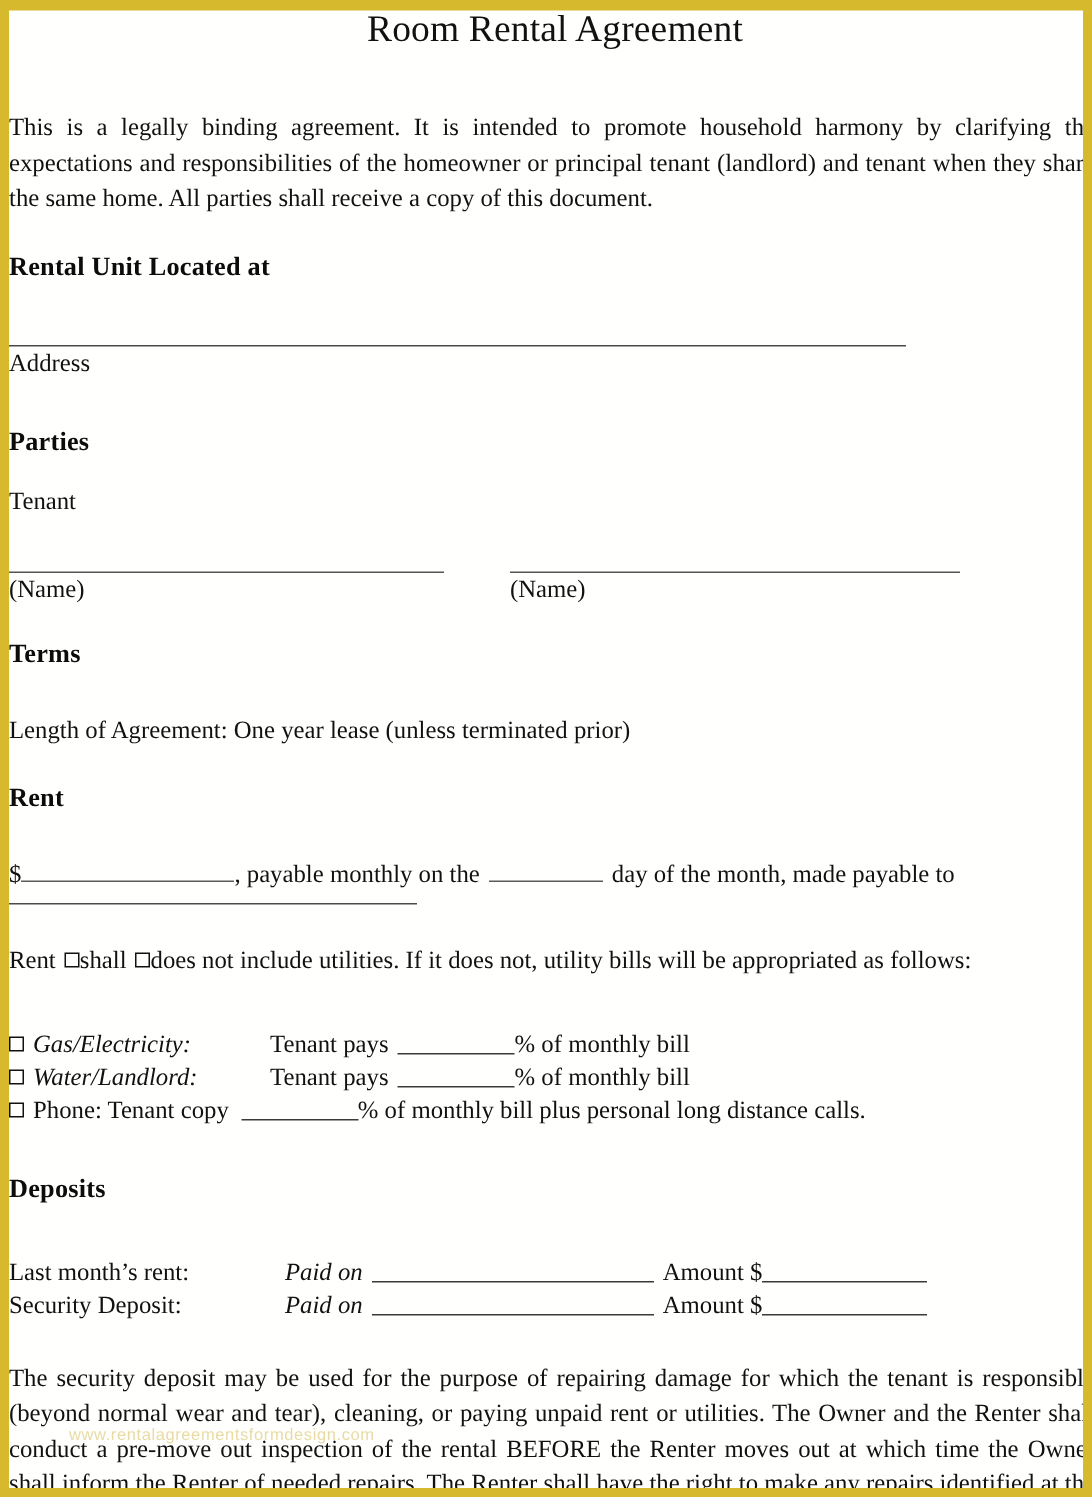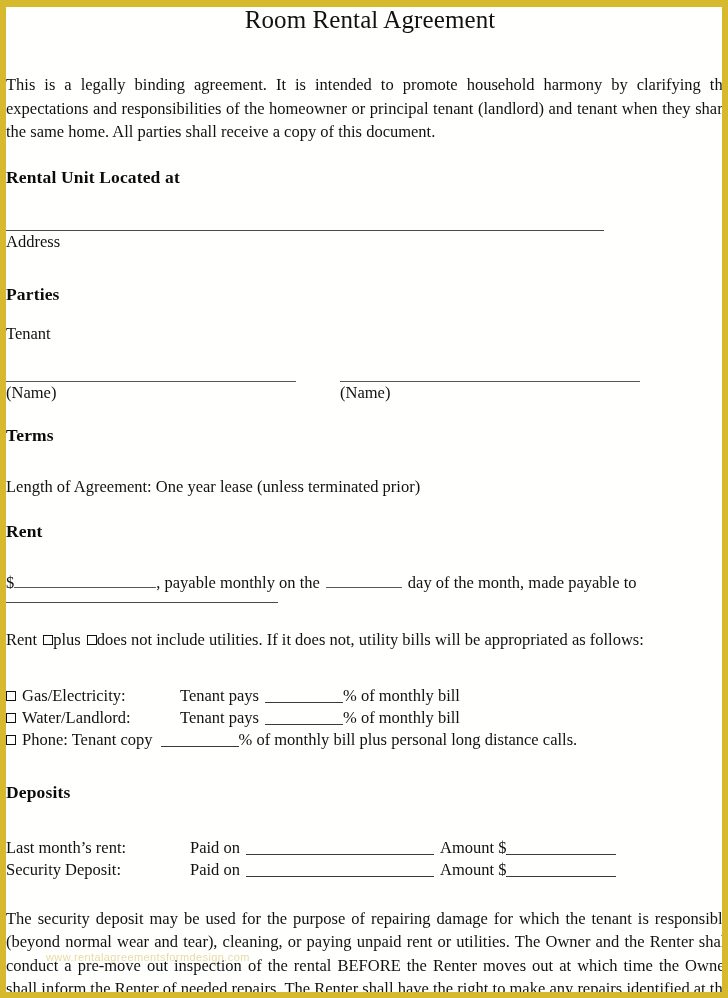--- a/index.html
+++ b/index.html
@@ -146,35 +146,36 @@
   .util-row {
     font-size: 16.5px;
     line-height: 22px;
     color: #111;
     white-space: nowrap;
   }
   .util-label {
     display: inline-block;
     width: 158px;
     vertical-align: baseline;
+    font-style: italic;
   }
 
   
   .dep-row {
     font-size: 16.5px;
     line-height: 22px;
     color: #111;
     white-space: nowrap;
   }
   .dep-label {
     display: inline-block;
     width: 184px;
     vertical-align: baseline;
   }
-  .dep-paidon { display: inline-block; vertical-align: baseline; }
+  .dep-paidon { display: inline-block; vertical-align: baseline; font-style: italic; }
 
   
   .watermark {
     position: absolute;
     left: 40px;
     top: 944px;
     font-size: 11px;
     letter-spacing: .4px;
     color: #e8dba6;
     white-space: nowrap;
@@ -266,21 +267,21 @@
 
       <div class="line"><span>$</span><span class="rule" style="width:142px"></span><span>, payable monthly on the</span><span style="display:inline-block;width:6px"></span><span class="rule" style="width:76px"></span><span style="display:inline-block;width:6px"></span><span>day of the month, made payable to</span></div>
 
       <div class="sp-8"></div>
 
       <span class="payable-rule"></span>
 
       <div class="sp-22"></div>
       <div class="sp-4"></div>
 
-      <div class="line wrap"><span>Rent</span><span style="display:inline-block;width:6px"></span><span class="checkbox"></span><span>plus</span><span style="display:inline-block;width:6px"></span><span class="checkbox"></span><span>does not include utilities. If it does not, utility bills will be appropriated as follows:</span></div>
+      <div class="line wrap"><span>Rent</span><span style="display:inline-block;width:6px"></span><span class="checkbox"></span><span>shall</span><span style="display:inline-block;width:6px"></span><span class="checkbox"></span><span>does not include utilities. If it does not, utility bills will be appropriated as follows:</span></div>
 
       <div class="sp-26"></div>
       <div class="sp-8"></div>
 
       <div class="util-row"><span class="checkbox sp"></span><span class="util-label">Gas/Electricity:</span><span>Tenant pays</span><span style="display:inline-block;width:6px"></span><span class="rule-thin" style="width:78px"></span><span>% of monthly bill</span></div>
 
       <div class="util-row"><span class="checkbox sp"></span><span class="util-label">Water/Landlord:</span><span>Tenant pays</span><span style="display:inline-block;width:6px"></span><span class="rule-thin" style="width:78px"></span><span>% of monthly bill</span></div>
 
       <div class="util-row"><span class="checkbox sp"></span><span>Phone: Tenant copy</span><span style="display:inline-block;width:8px"></span><span class="rule-thin" style="width:78px"></span><span>% of monthly bill plus personal long distance calls.</span></div>
 

